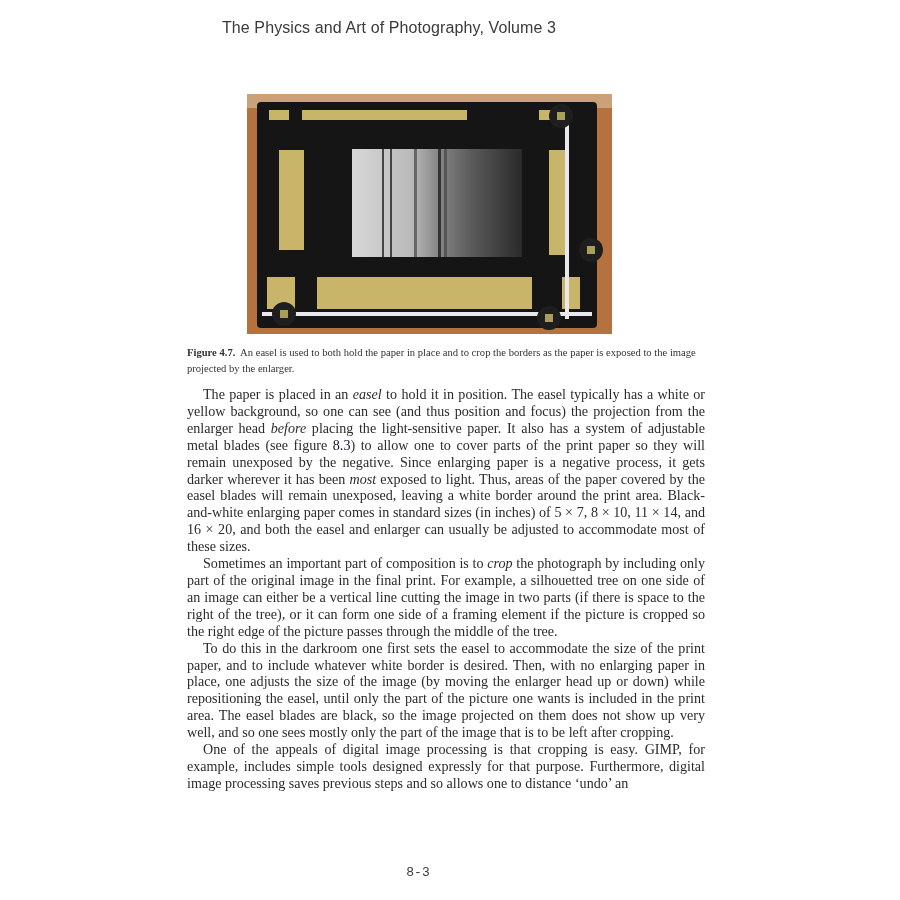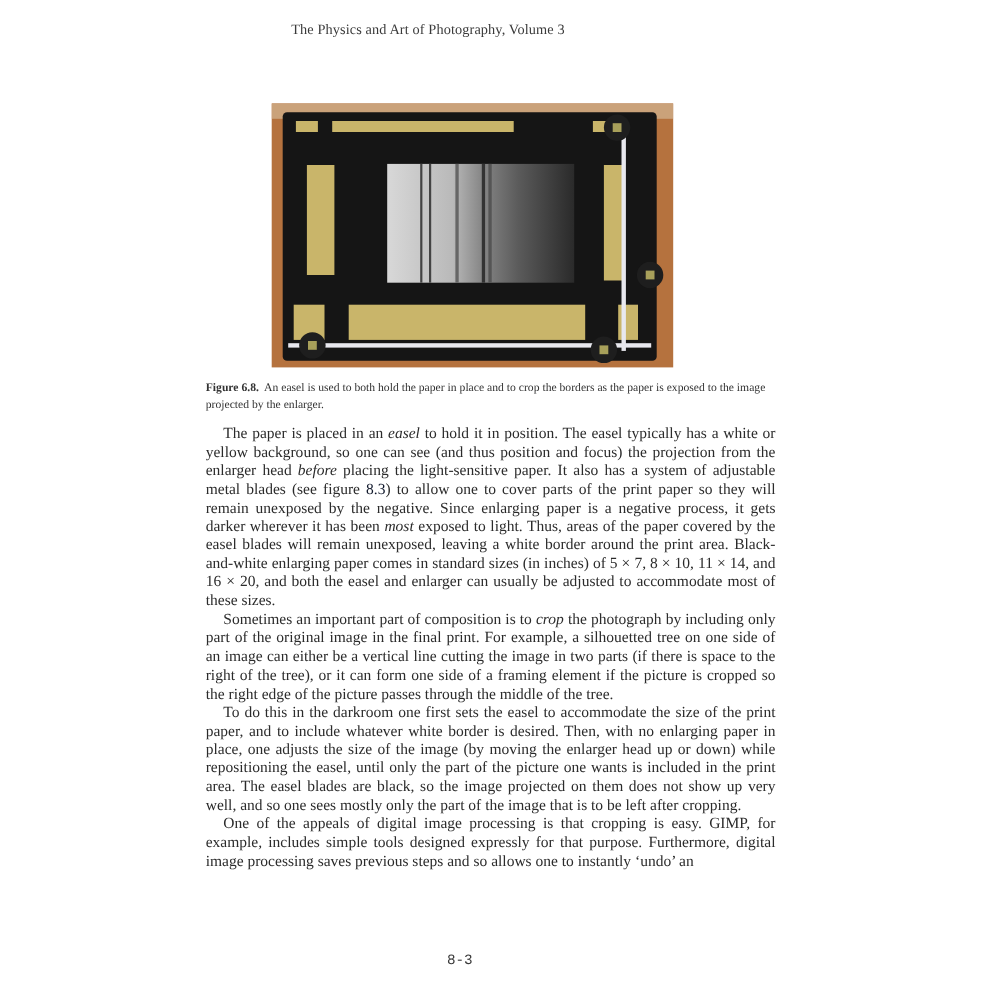--- a/index.html
+++ b/index.html
@@ -1,19 +1,19 @@
 <!DOCTYPE html>
 <html><head>
   <meta charset="utf-8">
   <style>
     html, body { margin: 0; padding: 0; background: #ffffff; }
     body { width: 900px; height: 900px; position: relative; overflow: hidden; }
     .running-head {
       position: absolute; top: 19px; left: 0; width: 778px; text-align: center;
-      font-family: Liberation Serif, serif; font-size: 13px; color: #3a3a3a;
+      font-family: Liberation Sans, sans-serif; font-size: 16px; color: #3a3a3a;
       letter-spacing: 0.1px;
     }
     .figure {
       position: absolute; left: 247px; top: 94px; width: 365px; height: 240px;
       background: #b5723e; overflow: hidden;
     }
     .fig-bg-top { position:absolute; left:0; top:0; width:365px; height:14px; background:#caa27a; }
     .frame {
       position:absolute; left:10px; top:8px; width:340px; height:226px;
       background:#151515; border-radius: 4px;
@@ -71,24 +71,24 @@
     <div class="ruler" style="left:308px;top:12px;width:4px;height:205px;"></div>
     <div class="ruler" style="left:5px;top:210px;width:330px;height:4px;"></div>
   </div>
   <div class="knob" style="left:302px;top:10px;"></div>
   <div class="knob" style="left:332px;top:144px;"></div>
   <div class="knob" style="left:25px;top:208px;"></div>
   <div class="knob" style="left:290px;top:212px;"></div>
 </div>
 
 <div class="caption">
-  <span class="label">Figure 6.8.</span>&nbsp;
+  <span class="label">Figure 4.7.</span>&nbsp;
   <span>An easel is used to both hold the paper in place and to crop the borders as the paper is exposed to the image projected by the enlarger.</span>
 </div>
 
 <div class="body-text" id="body-text">
     <p class="indent"><span>The paper is placed in an </span><em>easel</em><span> to hold it in position. The easel typically has a white or yellow background, so one can see (and thus position and focus) the projection from the enlarger head </span><em>before</em><span> placing the light-sensitive paper. It also has a system of adjustable metal blades (see figure </span><span class="ref">8.3</span><span>) to allow one to cover parts of the print paper so they will remain unexposed by the negative. Since enlarging paper is a negative process, it gets darker wherever it has been </span><em>most</em><span> exposed to light. Thus, areas of the paper covered by the easel blades will remain unexposed, leaving a white border around the print area. Black-and-white enlarging paper comes in standard sizes (in inches) of 5 × 7, 8 × 10, 11 × 14, and 16 × 20, and both the easel and enlarger can usually be adjusted to accommodate most of these sizes.</span></p>
     <p class="indent"><span>Sometimes an important part of composition is to </span><em>crop</em><span> the photograph by including only part of the original image in the final print. For example, a silhouetted tree on one side of an image can either be a vertical line cutting the image in two parts (if there is space to the right of the tree), or it can form one side of a framing element if the picture is cropped so the right edge of the picture passes through the middle of the tree.</span></p>
     <p class="indent"><span>To do this in the darkroom one first sets the easel to accommodate the size of the print paper, and to include whatever white border is desired. Then, with no enlarging paper in place, one adjusts the size of the image (by moving the enlarger head up or down) while repositioning the easel, until only the part of the picture one wants is included in the print area. The easel blades are black, so the image projected on them does not show up very well, and so one sees mostly only the part of the image that is to be left after cropping.</span></p>
-    <p class="indent"><span>One of the appeals of digital image processing is that cropping is easy. GIMP, for example, includes simple tools designed expressly for that purpose. Furthermore, digital image processing saves previous steps and so allows one to instantly ‘undo’ an</span></p>
+    <p class="indent"><span>One of the appeals of digital image processing is that cropping is easy. GIMP, for example, includes simple tools designed expressly for that purpose. Furthermore, digital image processing saves previous steps and so allows one to distance ‘undo’ an</span></p>
   </div>
 
 <div class="page-number">8-3</div>
 
 </body></html>

